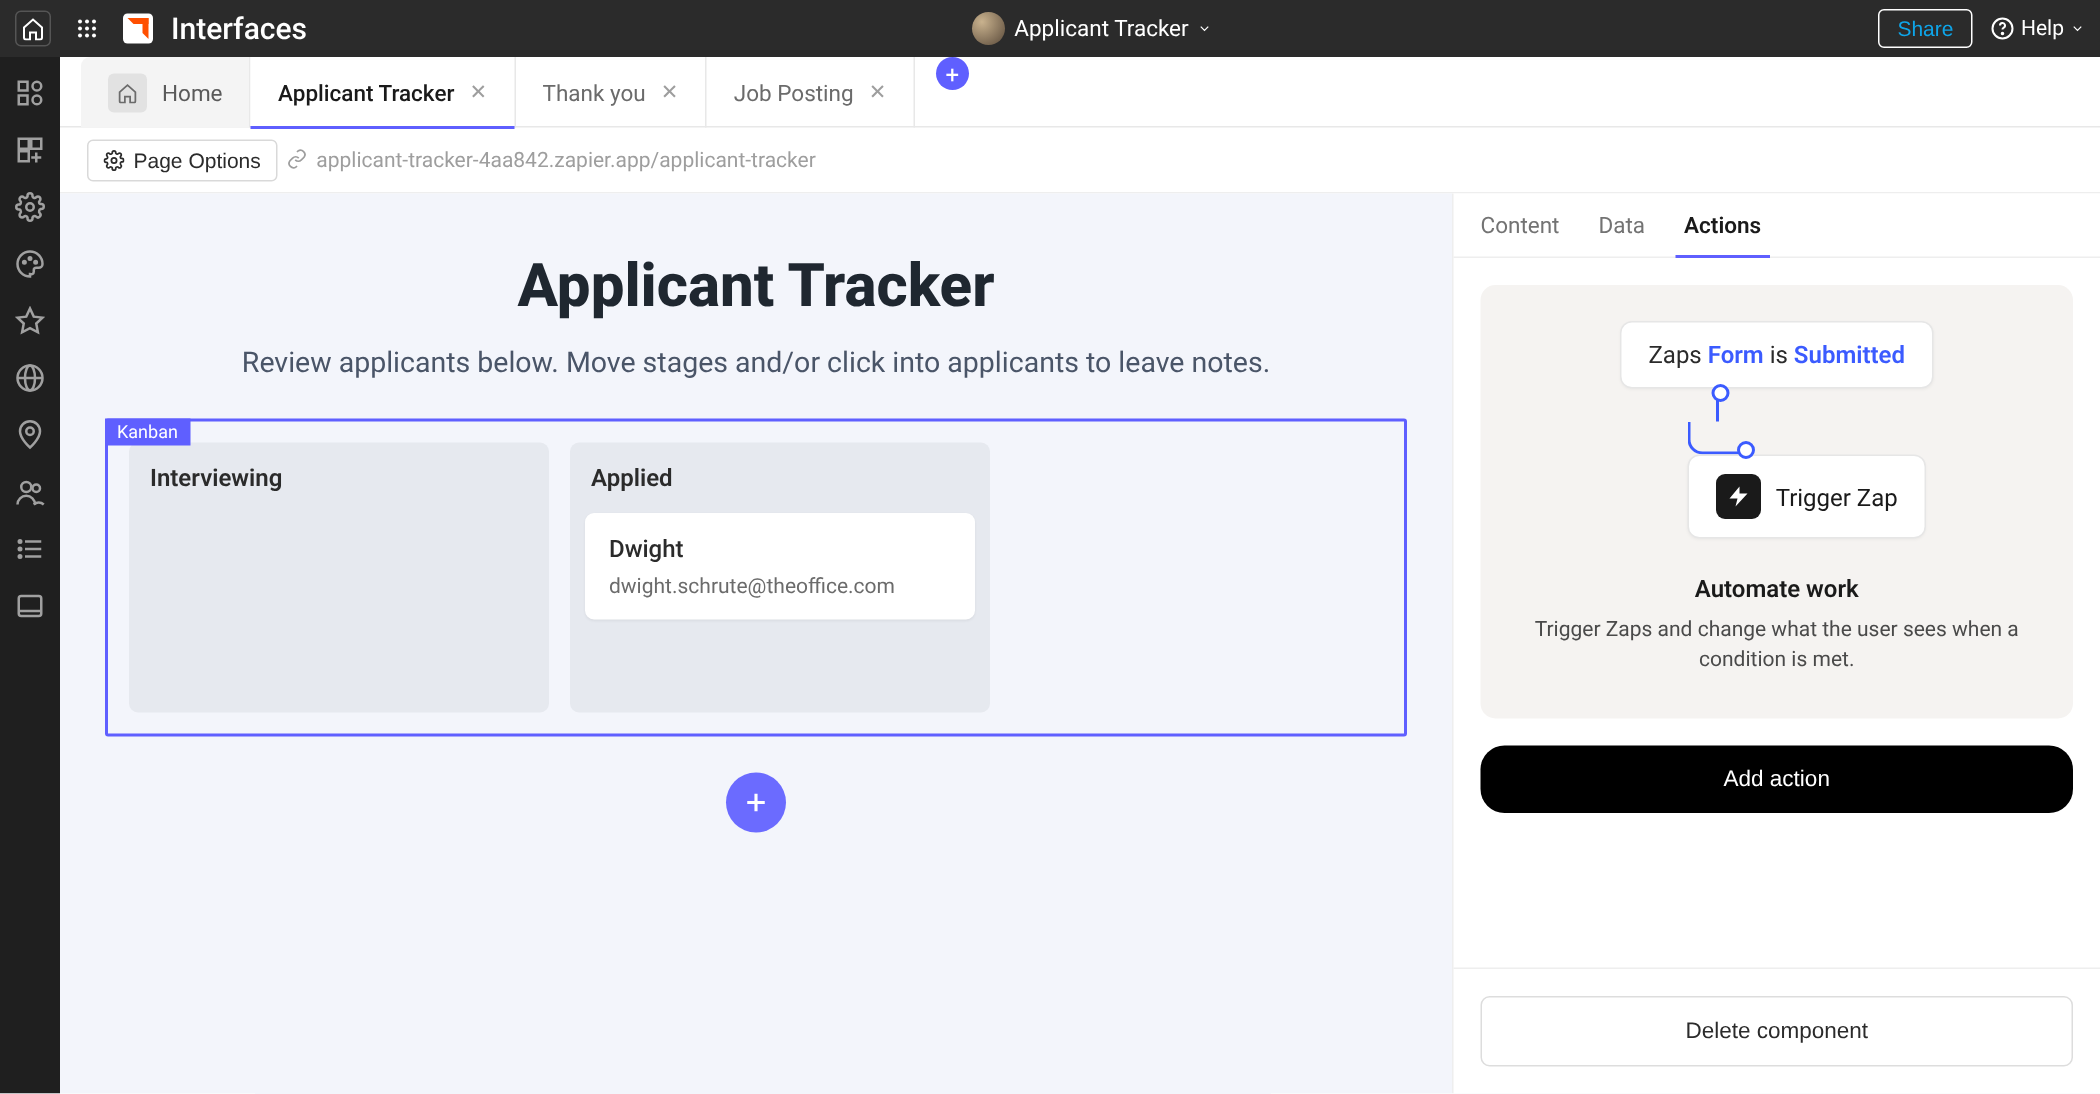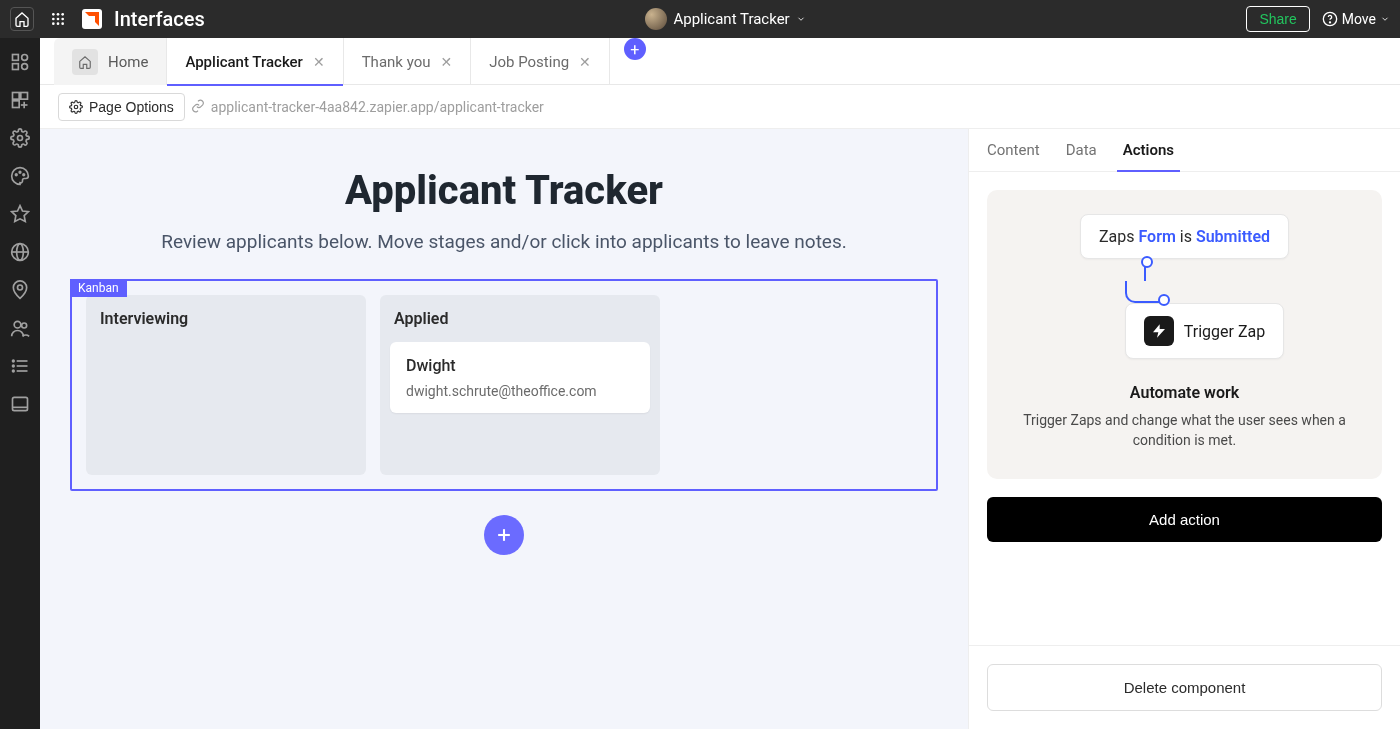--- a/index.html
+++ b/index.html
@@ -14,21 +14,21 @@
   .brand-logo { width:20px; height:20px; background:#fff; display:flex; align-items:center; justify-content:center; border-radius:3px; }
   .brand-logo-inner { width:14px; height:14px; border:4px solid #ff4f00; border-left-color:transparent; border-bottom-color:transparent; }
   .app-title { font-size: 20px; font-weight: 500; color:#fff; }
 
   .topbar-center { flex:1; display:flex; justify-content:center; align-items:center; gap:6px; }
   .avatar { width:22px; height:22px; border-radius:50%; background: radial-gradient(circle at 30% 30%, #c9b28e, #5a4a3a); }
   .project-name { font-size:15px; color:#fff; }
   .caret-down { width:10px; height:10px; }
 
   .topbar-right { display:flex; align-items:center; gap:12px; }
-  .share-btn { border:1px solid #fff; border-radius:4px; padding:4px 12px; font-size:14px; background:transparent; color:#22c55e; cursor:pointer; }
+  .share-btn { border:1px solid #fff; border-radius:4px; padding:4px 12px; font-size:14px; background:transparent; color:#0ea5e9; cursor:pointer; }
   .help-group { display:flex; align-items:center; gap:4px; color:#fff; cursor:pointer; font-size:14px; }
 
   
   .shell { display:flex; flex:1; min-height:0; }
 
   
   .leftbar { width:40px; background:#1f1f1f; display:flex; flex-direction:column; align-items:center; padding-top:14px; gap:18px; }
   .leftbar .sbicon { width:20px; height:20px; color:#a0a0a0; cursor:pointer; }
 
   
@@ -84,21 +84,21 @@
   .node-top .word-when, .node-top .word-is { color:#2b2b2b; }
   .connector { width:2px; height:22px; background:#3b5bff; margin:0 0 0 -80px; position:relative; }
   .connector::before { content:""; position:absolute; top:-3px; left:-3px; width:8px; height:8px; border-radius:50%; background:#fff; border:2px solid #3b5bff; }
   .connector-elbow { width:40px; height:22px; border-left:2px solid #3b5bff; border-bottom:2px solid #3b5bff; border-bottom-left-radius:10px; margin-left:-80px; position:relative;}
   .connector-elbow::after { content:""; position:absolute; right:-5px; bottom:-5px; width:8px; height:8px; border-radius:50%; background:#fff; border:2px solid #3b5bff;}
   .node-zap { display:flex; align-items:center; gap:10px; margin-left:40px; }
   .zap-icon { width:30px; height:30px; border-radius:6px; background:#1a1a1a; display:flex; align-items:center; justify-content:center; color:#fff; }
   .flow-heading { font-size:16px; font-weight:600; margin-top:24px; color:#1a1a1a;}
   .flow-desc { font-size:14px; color:#4a4a4a; margin-top:8px; line-height:1.45; }
 
-  .add-action-btn { width:100%; background:#000; color:#fff; border:none; border-radius:6px; padding:14px; font-size:15px; font-weight:500; margin-top:18px; cursor:pointer; }
+  .add-action-btn { width:100%; background:#000; color:#fff; border:none; border-radius:16px; padding:14px; font-size:15px; font-weight:500; margin-top:18px; cursor:pointer; }
 
   .rp-footer { border-top:1px solid #eee; padding:18px; }
   .delete-btn { width:100%; background:#fff; border:1px solid #ddd; border-radius:6px; padding:14px; font-size:15px; color:#2b2b2b; cursor:pointer; }
 
   
   svg { display:block; }
 </style>
 </head>
 <body>
 
@@ -137,21 +137,21 @@
   </div>
 
   <div class="topbar-right">
     <button class="share-btn">Share</button>
     <div class="help-group">
       <svg width="16" height="16" viewBox="0 0 24 24" fill="none" stroke="#fff" stroke-width="2">
           <circle cx="12" cy="12" r="10"></circle>
           <path d="M9.5 9a2.5 2.5 0 1 1 3.5 2.3c-.8.4-1 1-1 1.7"></path>
           <circle cx="12" cy="17" r="0.8" fill="#fff"></circle>
         </svg>
-      <span>Move</span>
+      <span>Help</span>
       <svg width="10" height="10" viewBox="0 0 24 24" fill="none" stroke="#fff" stroke-width="2">
           <polyline points="6 9 12 15 18 9"></polyline>
         </svg>
     </div>
   </div>
 </div>
 
 <div class="shell">
 
   <div class="leftbar">

